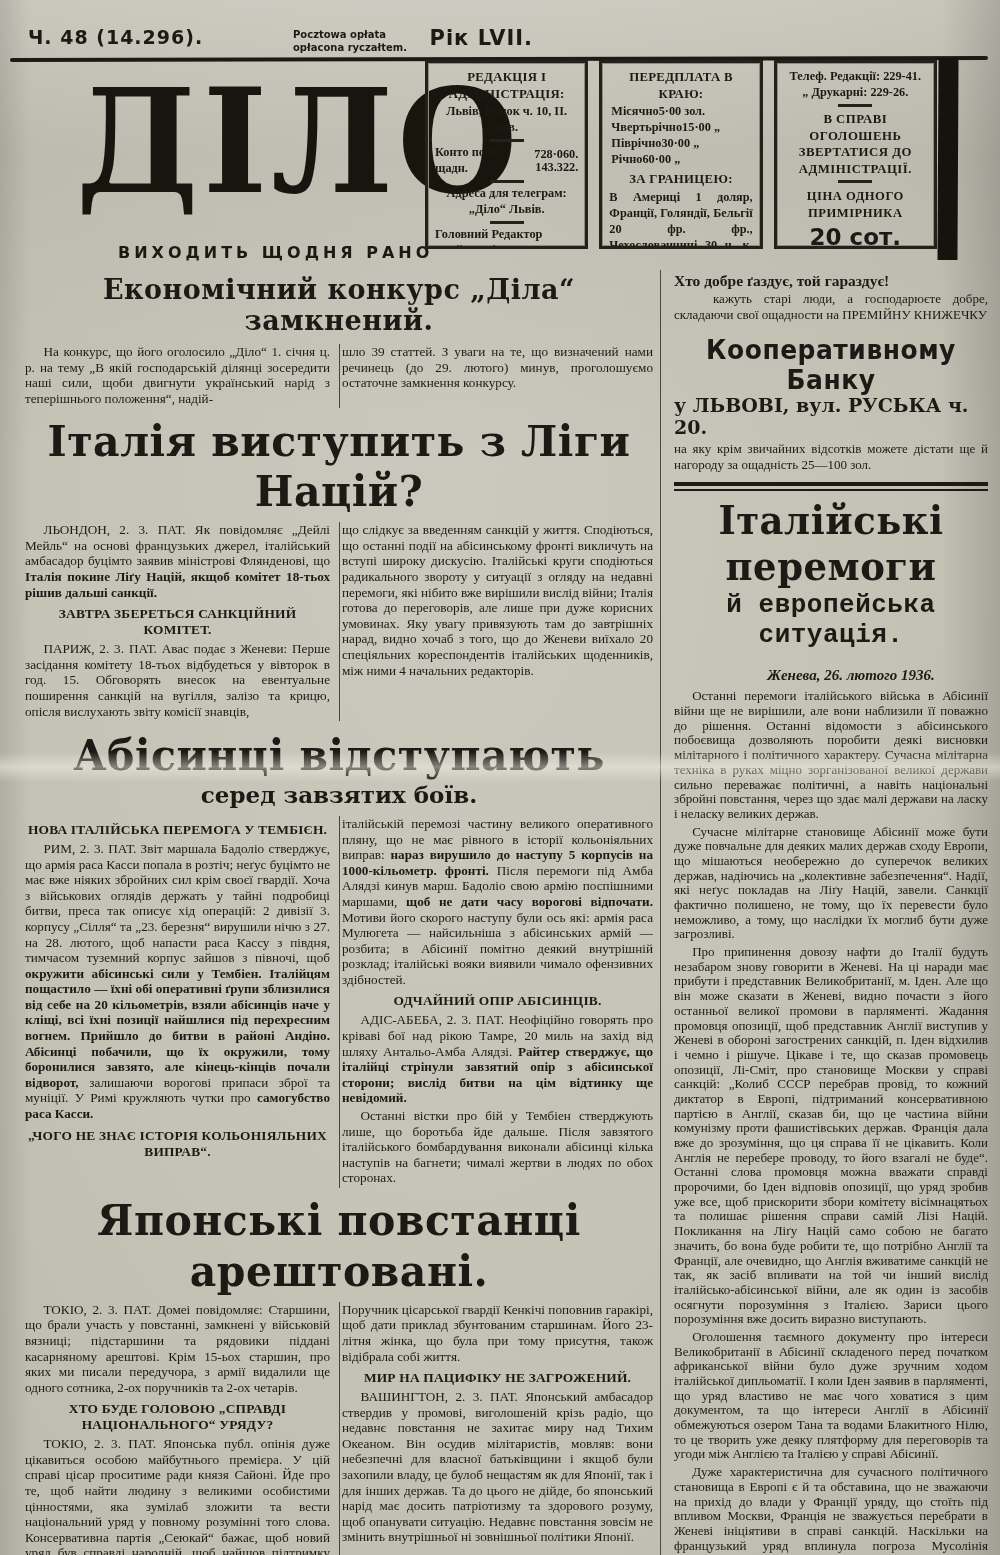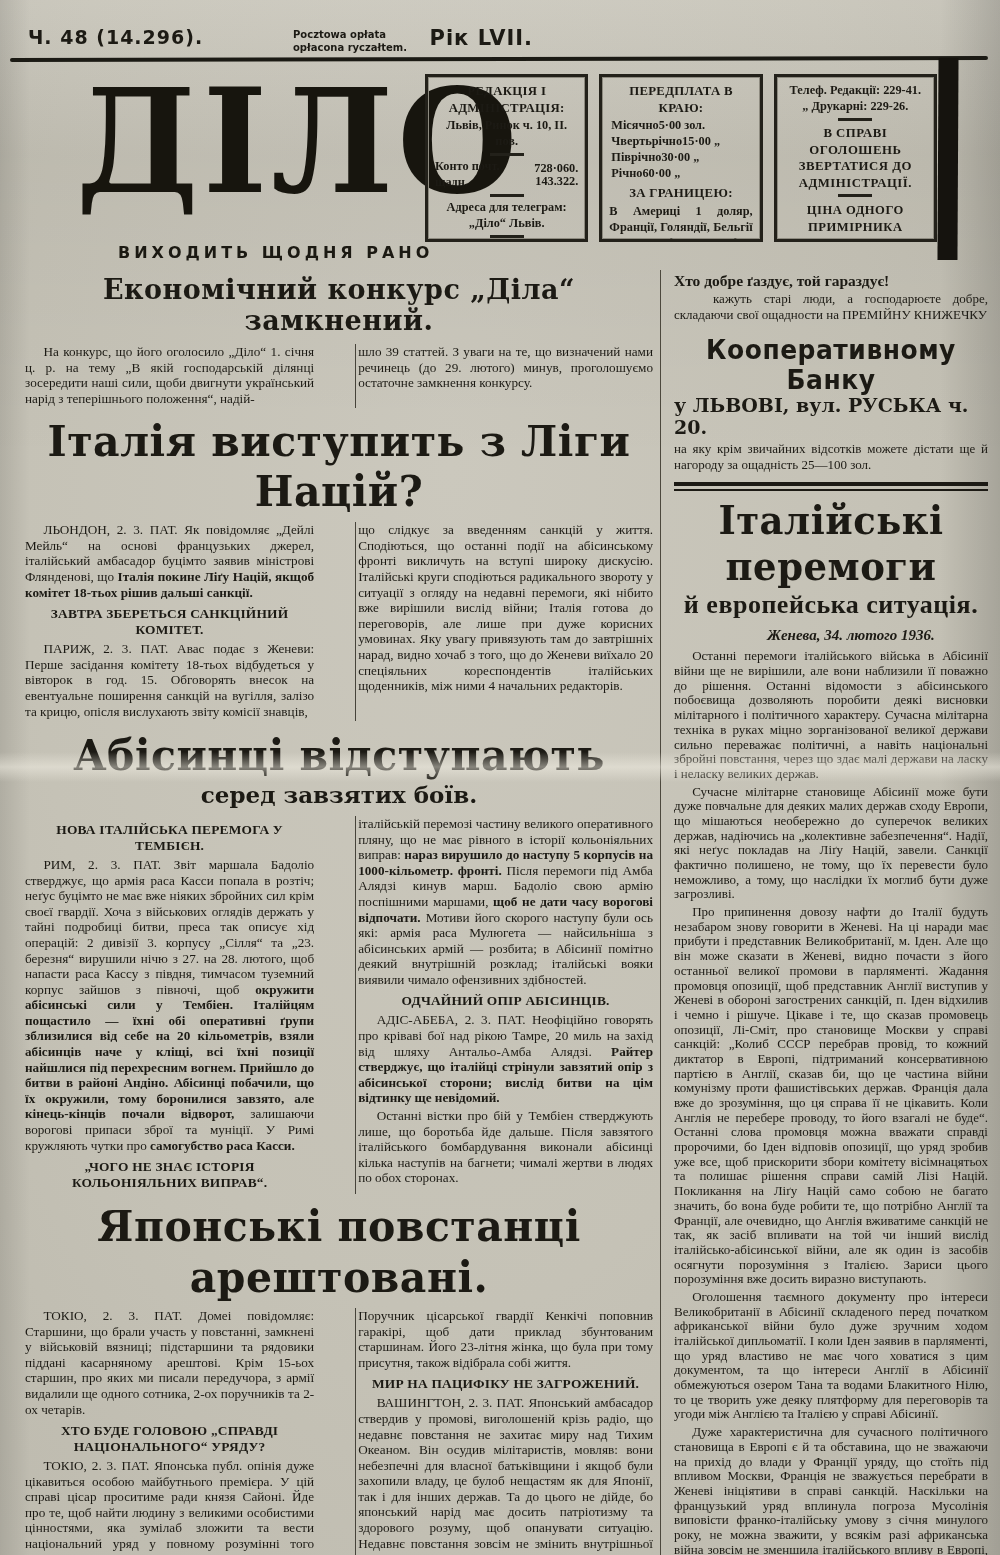--- a/index.html
+++ b/index.html
@@ -25,21 +25,21 @@
   .rule-top { position:absolute; left:10px; right:12px; top:57px; height:4px; background:#1b1a14; transform:rotate(-0.12deg); border-radius:2px; }
 
   
   .mast-title { position:absolute; left:76px; top:66px; width:340px;
     font-family:"DejaVu Serif", serif; font-weight:bold; font-size:138px; line-height:1.1;
     letter-spacing:4px; color:#17150e; transform:scaleY(1.04); }
   .mast-tagline { position:absolute; left:118px; top:243px; font-family:"DejaVu Sans", sans-serif;
     font-weight:bold; font-size:16px; letter-spacing:4px; color:#1b1912; }
 
   
-  .boxes { position:absolute; left:425px; top:74px; width:512px; height:168px; display:flex; gap:11px; }
+  .boxes { position:absolute; left:425px; top:60px; width:512px; height:189px; display:flex; gap:11px; }
   .infobox { flex:1; border:3px solid #23211a; box-shadow:0 0 0 1px #8e8b80 inset; padding:6px 7px;
     font-weight:bold; font-size:12.3px; line-height:1.3; overflow:hidden; }
   .bx-title { text-align:center; font-size:12.8px; letter-spacing:0.3px; margin-bottom:2px; }
   .bx-line { }
   .bx-center { text-align:center; }
   .bx-sep { width:34px; height:3px; background:#23211a; margin:3px auto; }
   .acct { display:flex; justify-content:space-between; align-items:center; }
   .acct-nums { text-align:right; line-height:1.1; }
   .sub-row { display:flex; justify-content:flex-start; padding:0 6px 0 2px; }
   .ads-note { text-align:center; font-size:12.8px; letter-spacing:0.5px; margin-top:4px; }
@@ -50,21 +50,21 @@
   
   .main-left { position:absolute; left:25px; top:270px; width:628px; }
   .main-right { position:absolute; left:660px; top:270px; width:328px; padding-left:13px; border-left:1px solid #4c483d; box-sizing:border-box; }
 
   .art-title-sm { font-family:"DejaVu Serif", serif; font-weight:bold; font-size:27px; text-align:center;
     margin:4px 0 8px; letter-spacing:0.5px; }
   .art-title-xl { font-family:"DejaVu Serif", serif; font-weight:bold; font-size:41px; text-align:center;
     margin:10px 0 8px; letter-spacing:0.5px; transform:scaleY(1.05); }
   .art-subtitle { font-family:"DejaVu Serif", serif; font-weight:bold; font-size:23px; text-align:center; margin:0 0 8px; }
 
-  .cols { display:flex;gap:32px; }
+  .cols { display:flex; }
   .col { width:50%; box-sizing:border-box; }
   .col-l { padding-right:9px; }
   .col-r { padding-left:2px; border-left:1px solid #46433a; }
 
   .para { margin:0 0 2px; text-align:justify; text-indent:1.4em; font-size:13.2px; line-height:1.18; }
   .para.ni { text-indent:0; }
   .subhead { font-size:13.4px; font-weight:bold; text-align:center; margin:6px 0 3px; letter-spacing:0.2px; }
   .b { font-weight:bold; }
 
   
@@ -74,21 +74,21 @@
   .ad-slogan { font-weight:bold; font-size:15.5px; margin:2px 0 1px; }
   .ad-intro { text-align:justify; text-indent:3em; font-size:13px; line-height:1.2; margin:0 0 14px; }
   .ad-bank1 { font-family:"DejaVu Sans", sans-serif; font-weight:bold; font-size:25px; text-align:center; letter-spacing:0.5px; margin:2px 0 0; transform:scaleY(1.05); }
   .ad-bank2 { font-family:"DejaVu Sans", sans-serif; font-weight:bold; font-size:29px; text-align:center; letter-spacing:2px; margin:2px 0 2px; }
   .ad-bank3 { font-family:"DejaVu Serif", serif; font-weight:bold; font-size:19px; text-align:left; margin:0 0 3px; }
   .ad-outro { text-align:justify; font-size:13px; line-height:1.2; margin:0; }
   .double-rule { margin:10px 0 8px; border-top:4px solid #1c1a14; border-bottom:2px solid #1c1a14; height:3px; }
 
   
   .vic-title1 { font-family:"DejaVu Serif", serif; font-weight:bold; font-size:37px; text-align:center; margin:2px 0 0; letter-spacing:0.5px; transform:scaleY(1.05); }
-  .vic-title2 { font-family:Liberation Serif, serif; font-weight:bold; font-size:26px; text-align:center; margin:3px 0 7px; letter-spacing:0.5px; }
+  .vic-title2 { font-family:Liberation Mono, monospace; font-weight:bold; font-size:26px; text-align:center; margin:3px 0 17px; letter-spacing:0.5px; }
   .vic-dateline { font-style:italic; font-weight:bold; font-size:15px; text-align:center; margin:0 0 5px; padding-left:40px; }
 </style>
 </head>
 <body>
 
 <div class="page">
 
   <header class="topstrip">
     <div class="issue">Ч. 48 (14.296).</div>
     <div class="postal">
@@ -230,21 +230,21 @@
       <div class="ad-bank1">Кооперативному Банку</div>
       <div class="ad-bank3">у ЛЬВОВІ, вул. РУСЬКА ч. 20.</div>
       <p class="ad-outro">на яку крім звичайних відсотків можете дістати ще й нагороду за ощадність 25—100 зол.</p>
     </section>
 
     <div class="double-rule"></div>
 
     <article>
       <h1 class="vic-title1">Італійські перемоги</h1>
       <div class="vic-title2">й европейська ситуація.</div>
-      <div class="vic-dateline">Женева, 34. лютого 1936.</div>
+      <div class="vic-dateline">Женева, 26. лютого 1936.</div>
       <div>
           <p class="para"><span>Останні перемоги італійського війська в Абісинії війни ще не вирішили, але вони наблизили її поважно до рішення. Останні відомости з абісинського побоєвища дозволяють поробити деякі висновки мілітарного і політичного характеру. Сучасна мілітарна техніка в руках міцно зорганізованої великої держави сильно переважає політичні, а навіть національні збройні повстання, через що здає малі держави на ласку і неласку великих держав.</span></p>
           <p class="para"><span>Сучасне мілітарне становище Абісинії може бути дуже повчальне для деяких малих держав сходу Европи, що мішаються необережно до суперечок великих держав, надіючись на „колективне забезпечення“. Надії, які неґус покладав на Ліґу Націй, завели. Санкції фактично полишено, не тому, що їх перевести було неможливо, а тому, що наслідки їх моглиб бути дуже загрозливі.</span></p>
           <p class="para"><span>Про припинення довозу нафти до Італії будуть незабаром знову говорити в Женеві. На ці наради має прибути і представник Великобританії, м. Іден. Але що він може сказати в Женеві, видно почасти з його останньої великої промови в парляменті. Жадання промовця опозиції, щоб представник Англії виступив у Женеві в обороні загострених санкцій, п. Іден відхилив і чемно і рішуче. Цікаве і те, що сказав промовець опозиції, Лі-Сміт, про становище Москви у справі санкцій: „Колиб СССР перебрав провід, то кожний диктатор в Европі, підтриманий консервативною партією в Англії, сказав би, що це частина війни комунізму проти фашистівських держав. Франція дала вже до зрозуміння, що ця справа її не цікавить. Коли Англія не перебере проводу, то його взагалі не буде“. Останні слова промовця можна вважати справді пророчими, бо Іден відповів опозиції, що уряд зробив уже все, щоб прискорити збори комітету вісімнацятьох та полишає рішення справи самій Лізі Націй. Покликання на Ліґу Націй само собою не багато значить, бо вона буде робити те, що потрібно Англії та Франції, але очевидно, що Англія вживатиме санкцій не так, як засіб впливати на той чи інший вислід італійсько-абісинської війни, але як один із засобів осягнути порозуміння з Італією. Зариси цього порозуміння вже досить виразно виступають.</span></p>
           <p class="para"><span>Оголошення таємного документу про інтереси Великобританії в Абісинії складеного перед початком африканської війни було дуже зручним ходом італійської дипльоматії. І коли Іден заявив в парляменті, що уряд властиво не має чого ховатися з цим документом, та що інтереси Англії в Абісинії обмежуються озером Тана та водами Блакитного Нілю, то це творить уже деяку плятформу для переговорів та угоди між Англією та Італією у справі Абісинії.</span></p>
           <p class="para"><span>Дуже характеристична для сучасного політичного становища в Европі є й та обставина, що не зважаючи на прихід до влади у Франції уряду, що стоїть під впливом Москви, Франція не зважується перебрати в Женеві ініціятиви в справі санкцій. Наскільки на французький уряд вплинула погроза Мусолінія виповісти франко-італійську умову з січня минулого року, не можна зважити, у всякім разі африканська війна зовсім не зменшила італійського впливу в Европі, а зокре-</span></p>
         </div>
     </article>
 
   </div>

